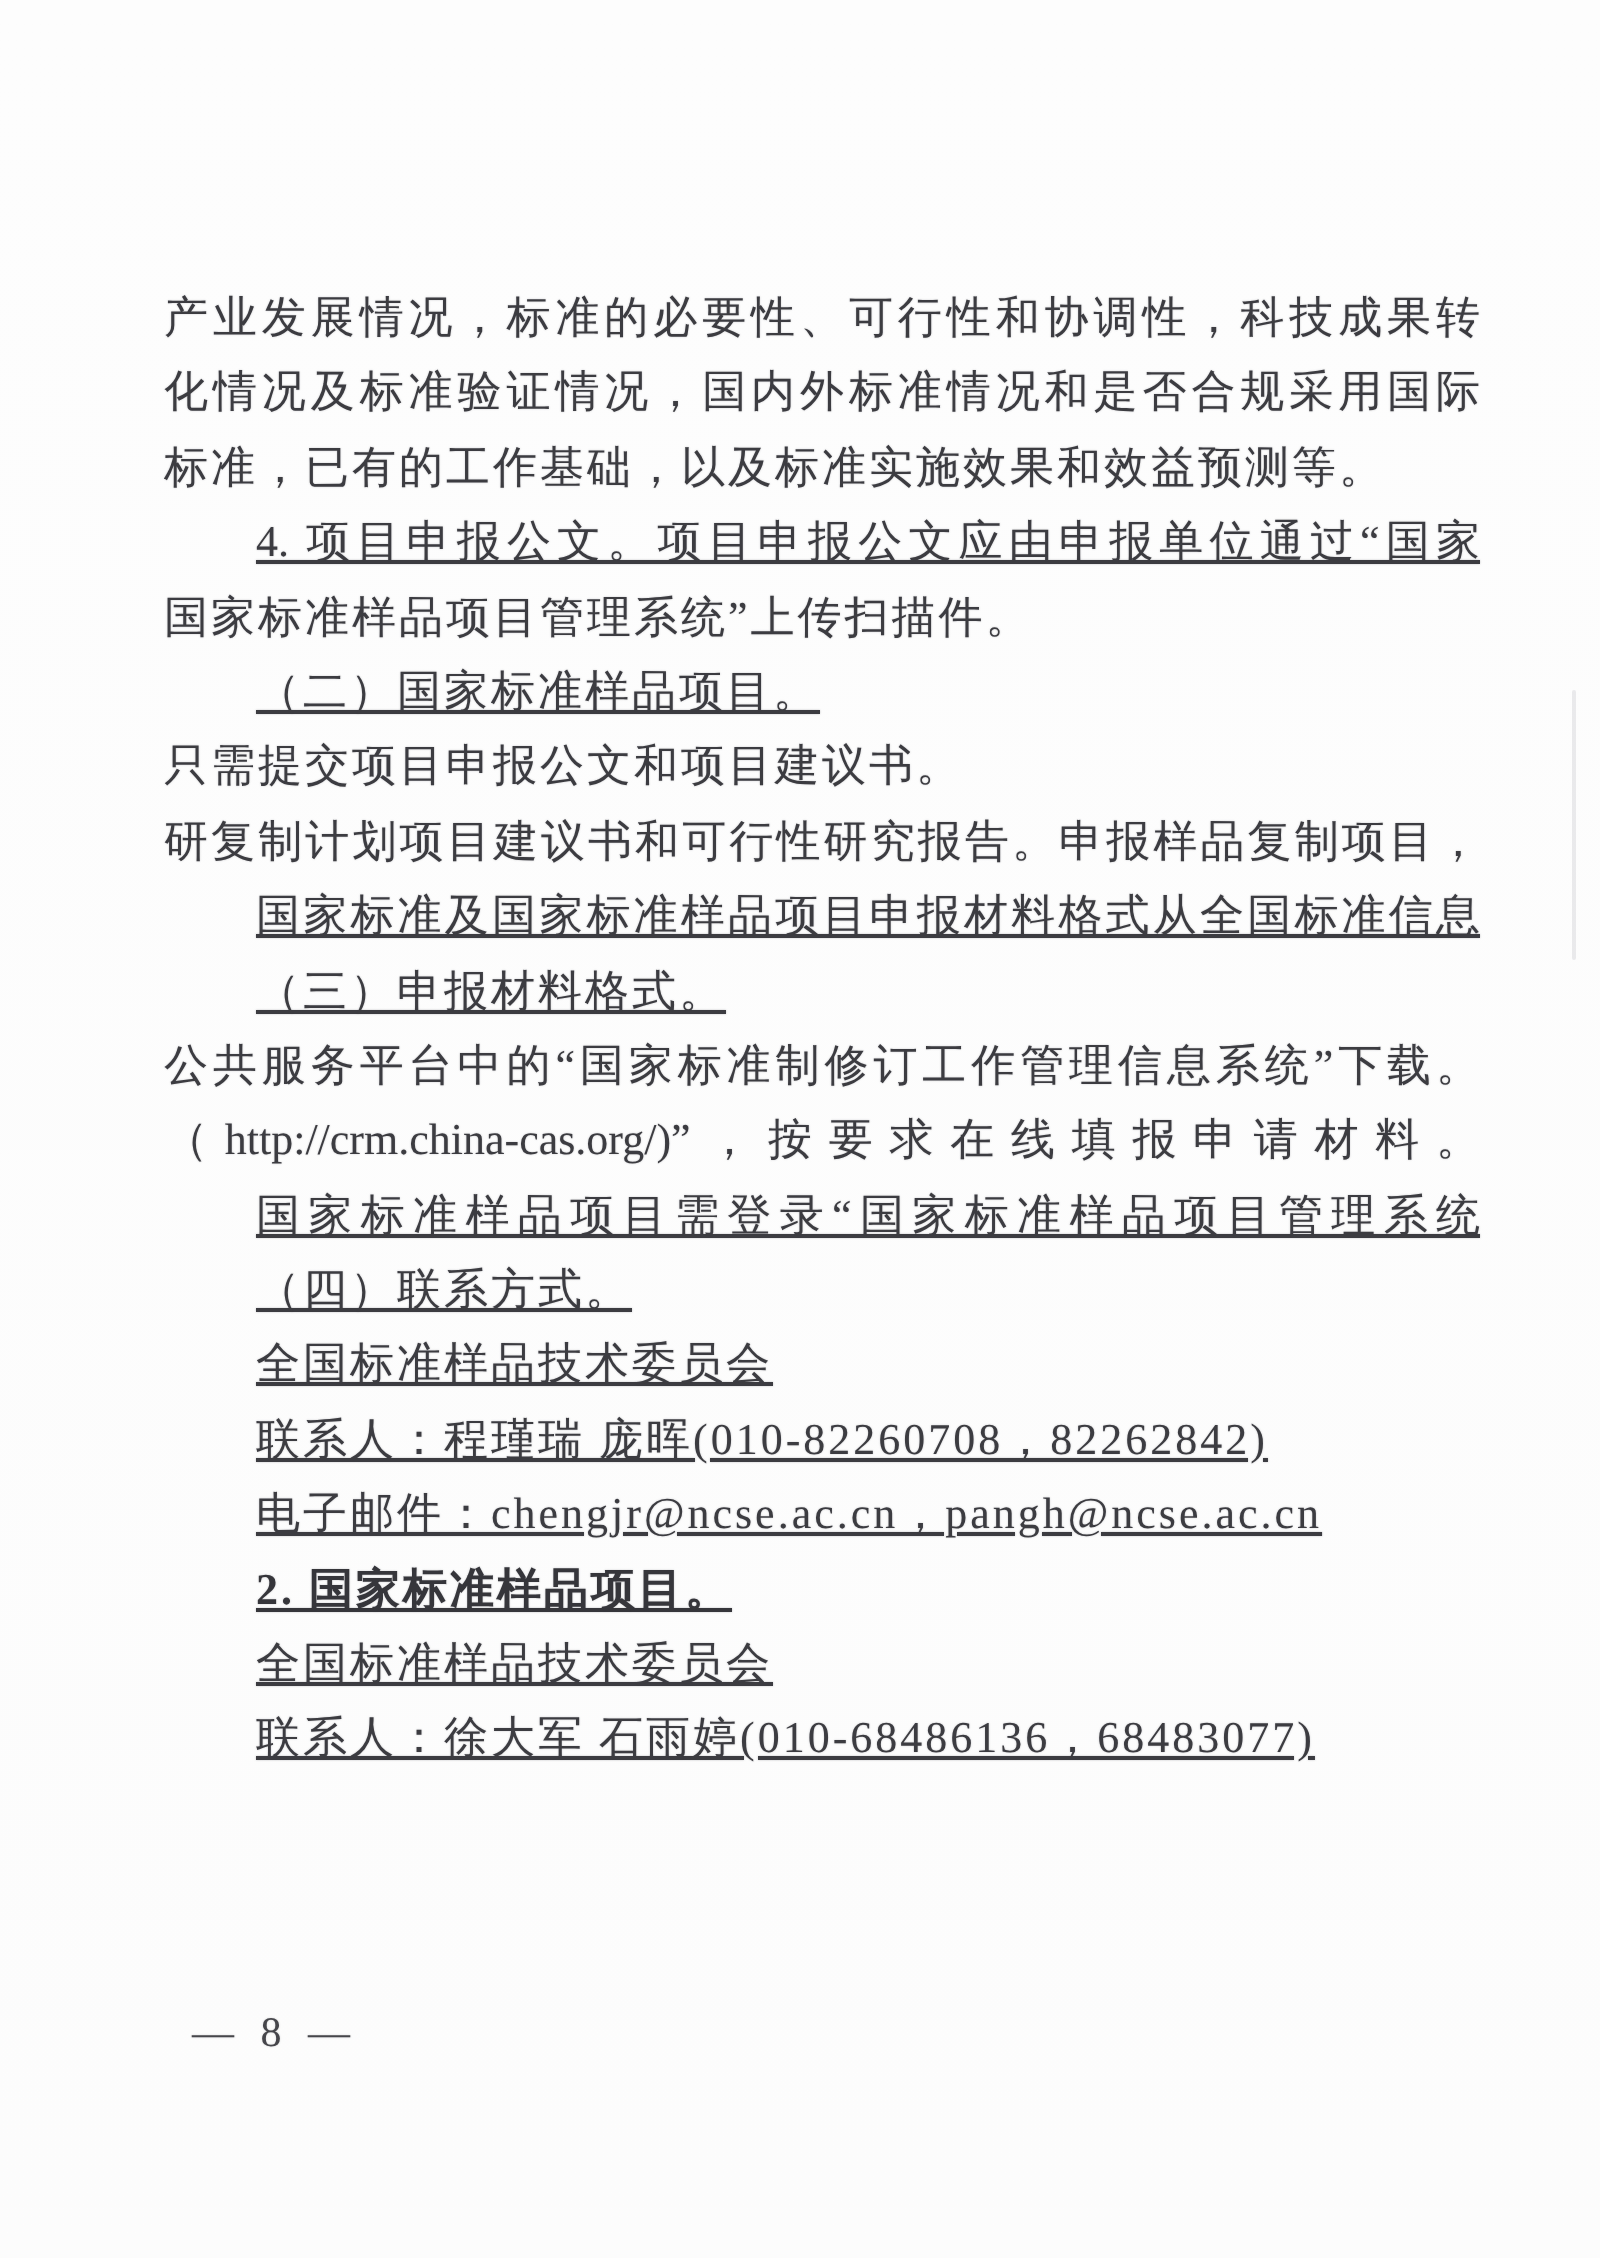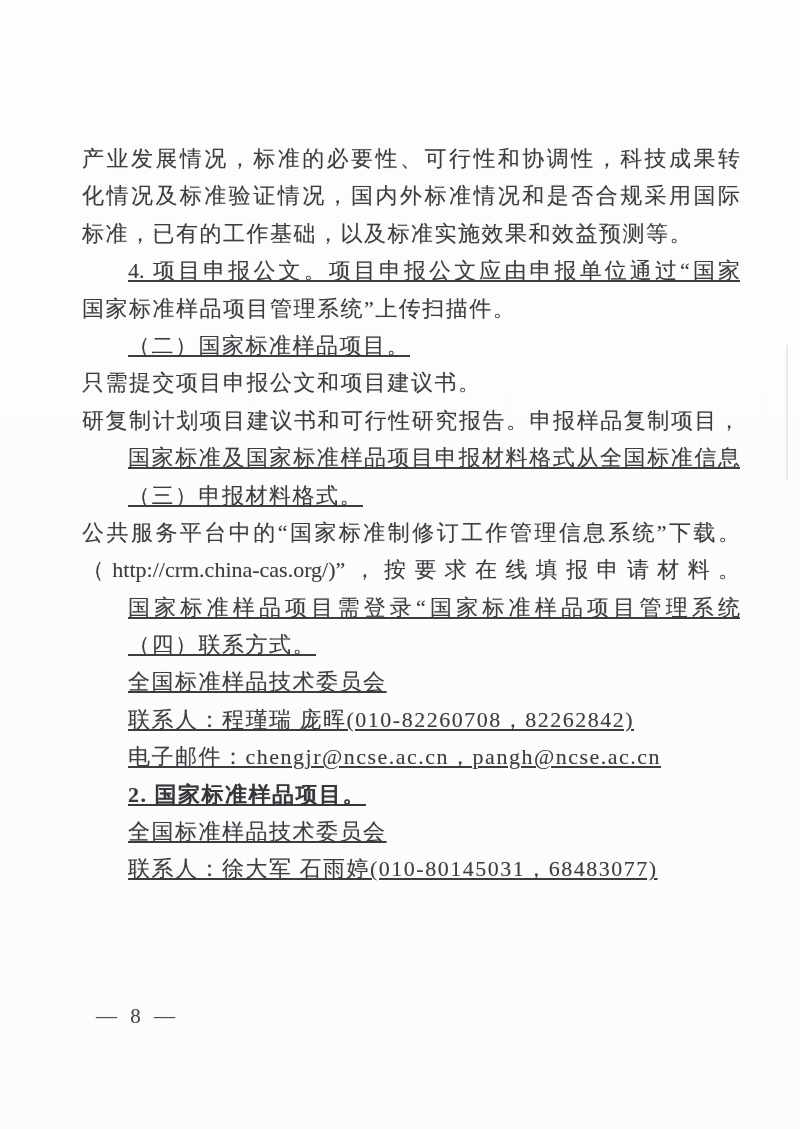--- a/index.html
+++ b/index.html
@@ -87,17 +87,17 @@
       <div class="line indent">（三）申报材料格式。</div>
       <div class="line fill">公共服务平台中的“国家标准制修订工作管理信息系统”下载。</div>
       <div class="line fill">（http://crm.china-cas.org/)”，按要求在线填报申请材料。</div>
       <div class="line indent fill">国家标准样品项目需登录“国家标准样品项目管理系统</div>
       <div class="line indent">（四）联系方式。</div>
       <div class="line indent">全国标准样品技术委员会</div>
       <div class="line indent">联系人：程瑾瑞 庞晖(010-82260708，82262842)</div>
       <div class="line indent">电子邮件：chengjr@ncse.ac.cn，pangh@ncse.ac.cn</div>
       <div class="line indent bold">2. 国家标准样品项目。</div>
       <div class="line indent">全国标准样品技术委员会</div>
-      <div class="line indent">联系人：徐大军 石雨婷(010-80145031，68483077)</div>
+      <div class="line indent">联系人：徐大军 石雨婷(010-68486136，68483077)</div>
     </div>
   <div class="page-number">— 8 —</div>
   <div class="scan-streak"></div>
 </div>
 
 </body></html>

